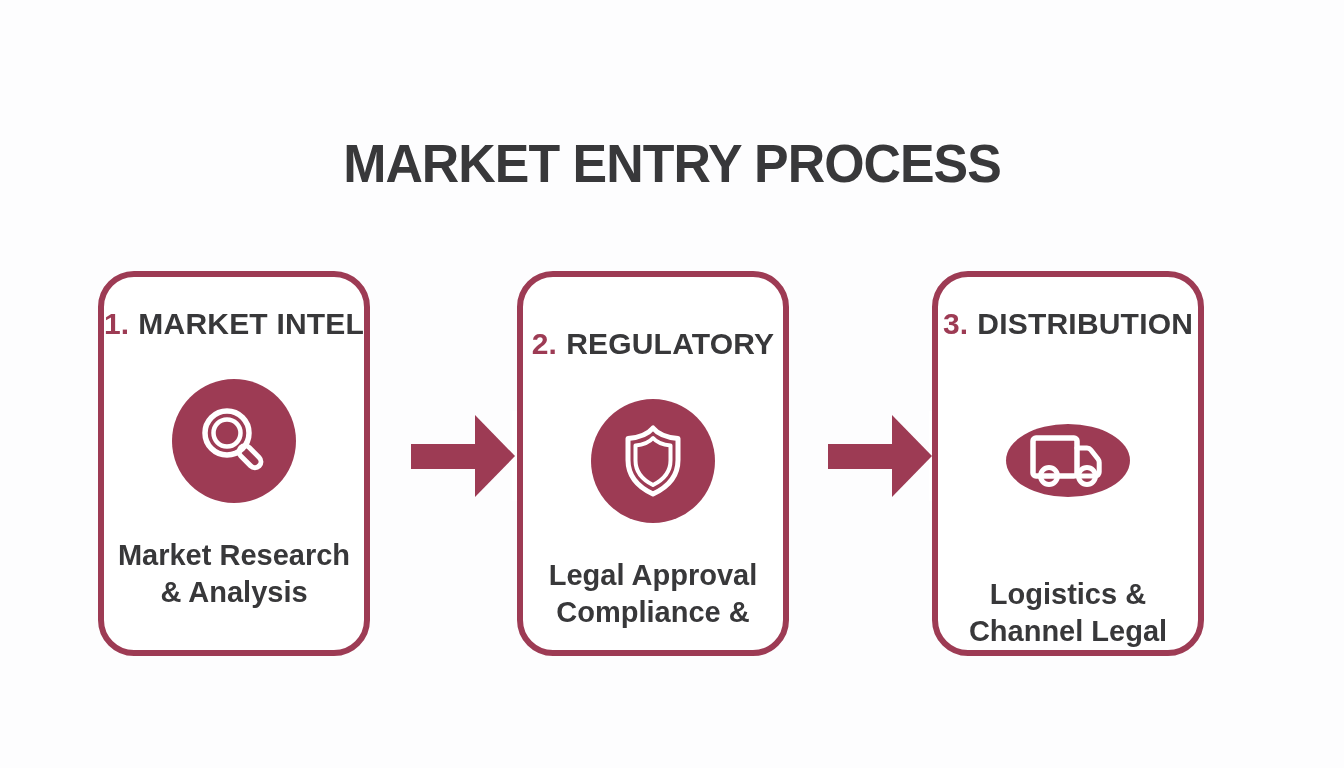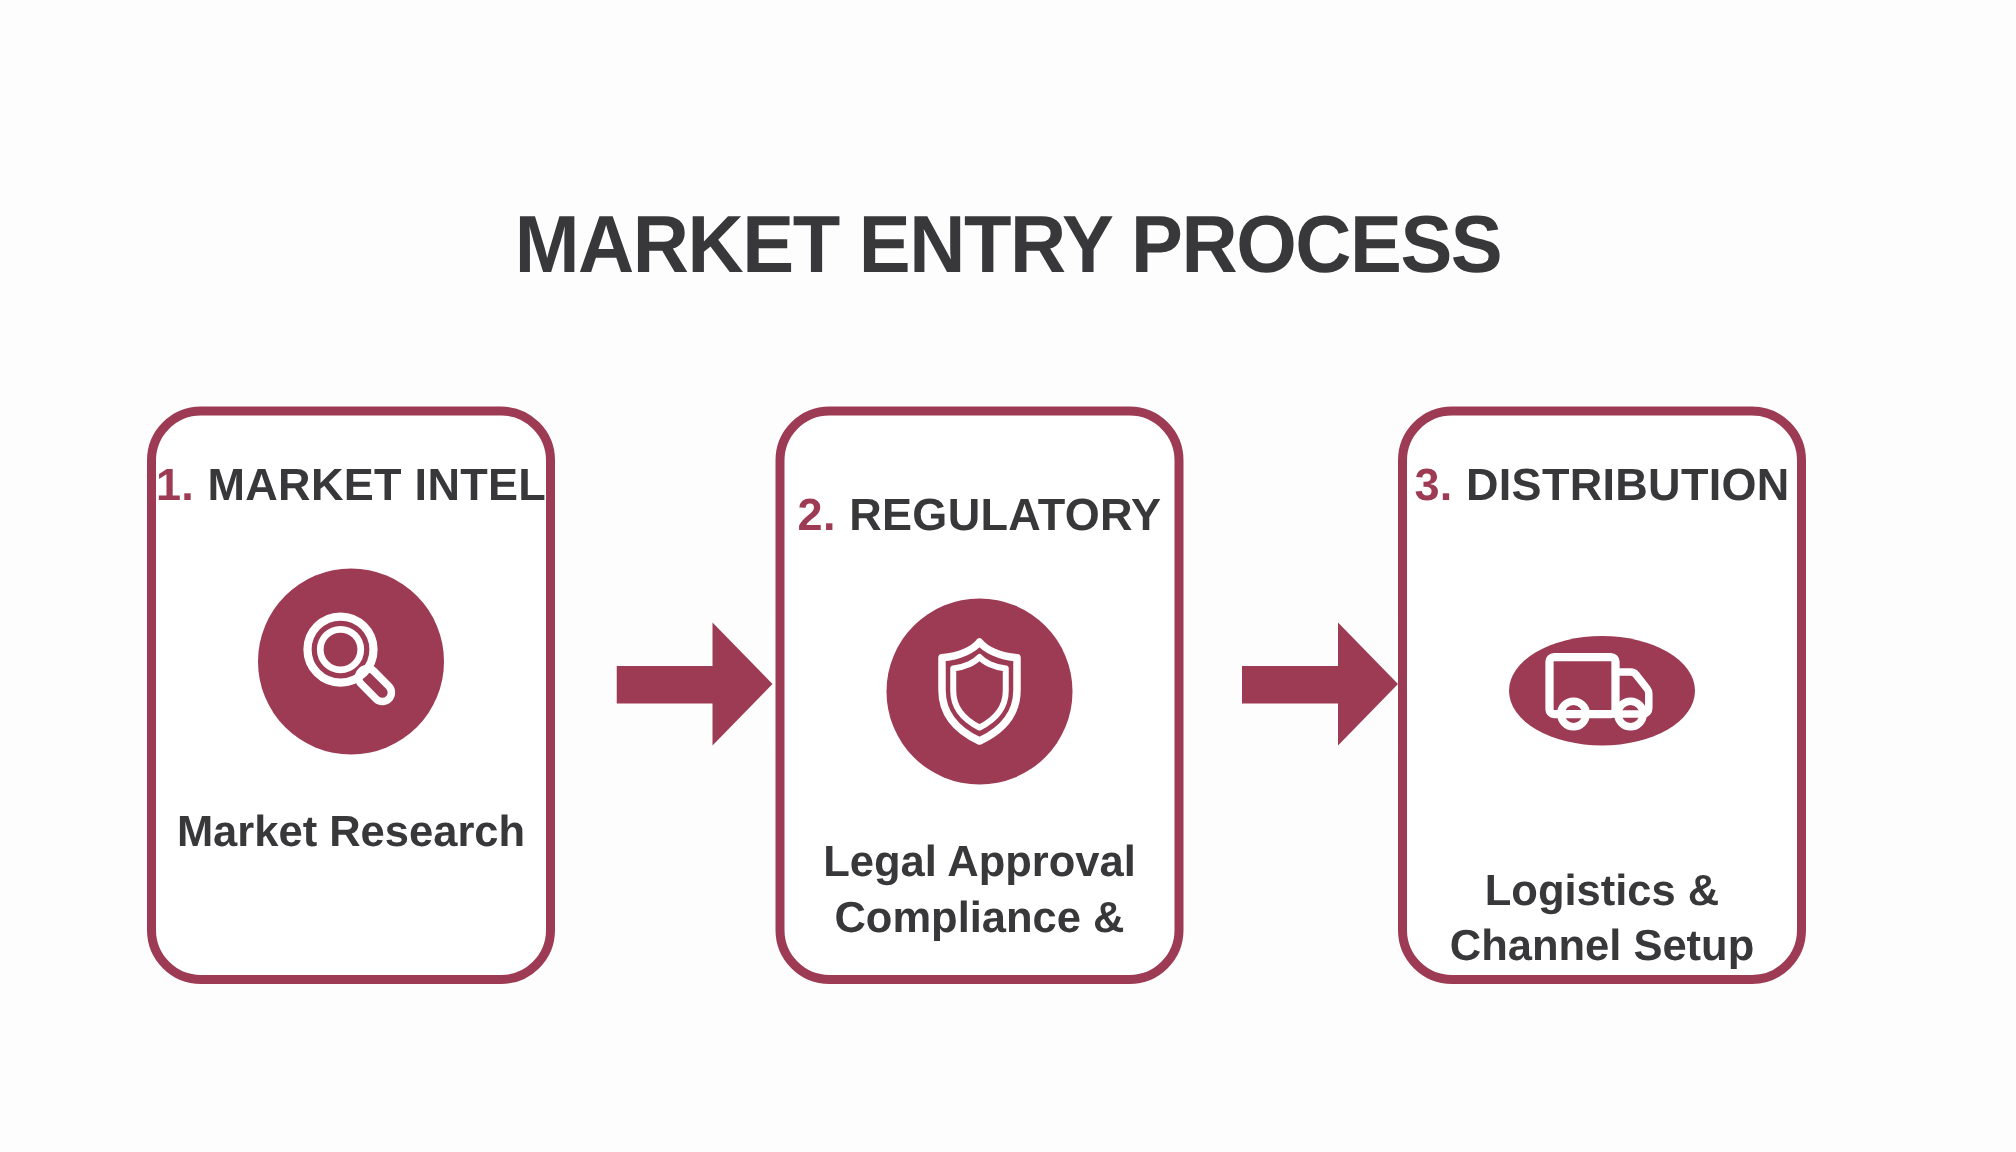--- a/index.html
+++ b/index.html
@@ -66,20 +66,21 @@
     </div>
     <div class="icon-badge">
       <svg width="76" height="76" viewBox="0 0 76 76">
         <circle class="icon-stroke" cx="31" cy="30" r="22" stroke-width="5.5"></circle>
         <circle class="icon-stroke" cx="31" cy="30" r="13.5" stroke-width="4.5"></circle>
         <rect class="icon-stroke" x="51" y="24.5" width="26" height="12" rx="6" stroke-width="5" transform="rotate(45 31 30)"></rect>
       </svg>
     </div>
     <div class="step-desc">
       <div>Market Research</div>
+      <div>&amp; Analysis</div>
     </div>
   </div>
 
   <div class="connector connector-1">
     <svg width="116" height="90" viewBox="0 0 116 90">
       <rect class="notch-fill" x="101" y="0" width="15" height="90"></rect>
       <rect class="arrow-fill" x="0" y="33" width="66" height="25"></rect>
       <polygon class="arrow-fill" points="64,4 104,45 64,86"></polygon>
     </svg>
   </div>
@@ -115,17 +116,17 @@
     <div class="icon-badge">
       <svg width="80" height="60" viewBox="0 0 80 60">
         <rect class="icon-stroke" x="5" y="7" width="44" height="38" rx="3" stroke-width="5.5"></rect>
         <path class="icon-stroke" stroke-width="5" d="M49 17 L59 17 C60.5 17 61.8 17.6 62.7 18.8 L70 28 C70.8 29 71.2 30.2 71.2 31.5 L71.2 41 C71.2 43.2 69.7 45 67.5 45 L49 45"></path>
         <circle class="icon-stroke" cx="21" cy="45" r="8.5" stroke-width="5"></circle>
         <circle class="icon-stroke" cx="59" cy="45" r="8.5" stroke-width="5"></circle>
       </svg>
     </div>
     <div class="step-desc">
       <div>Logistics &amp;</div>
-      <div>Channel Setup</div>
+      <div>Channel Legal</div>
     </div>
   </div>
 
 </div>
 
 </body></html>

